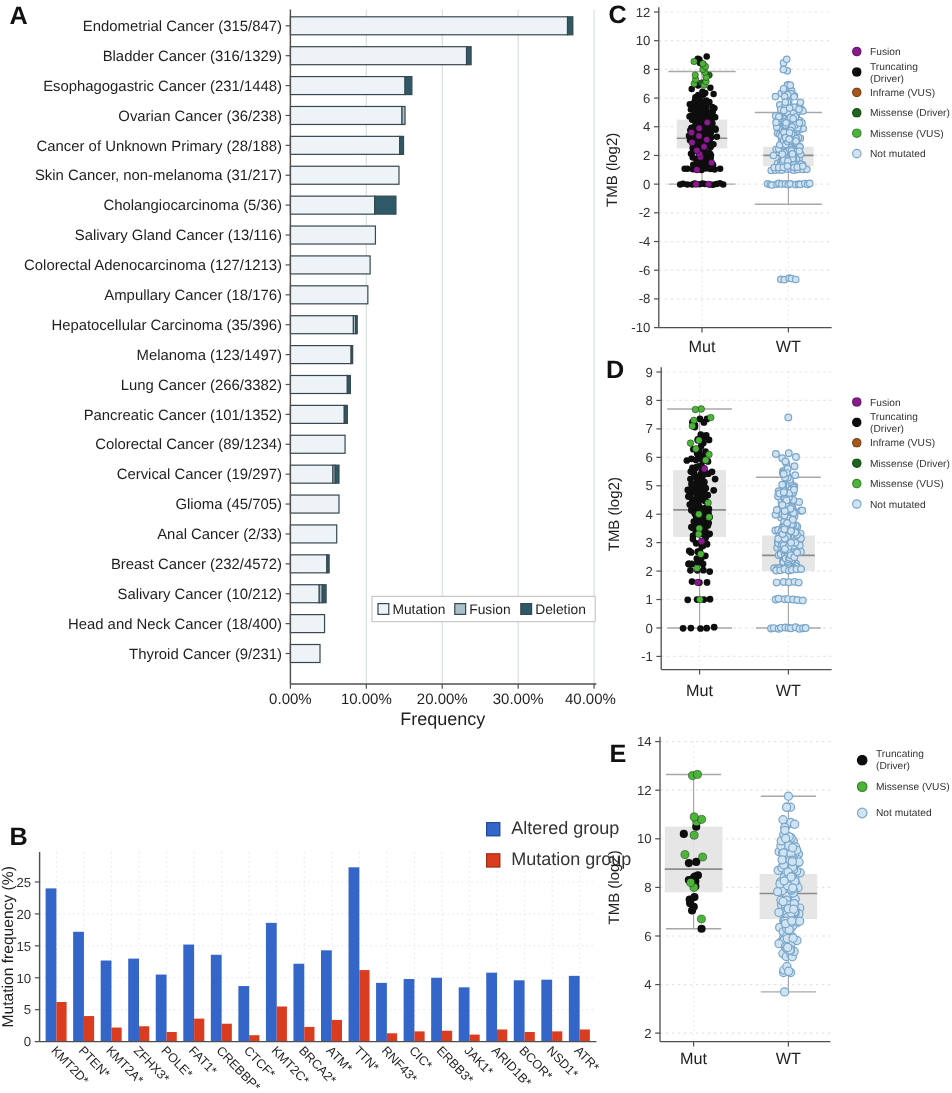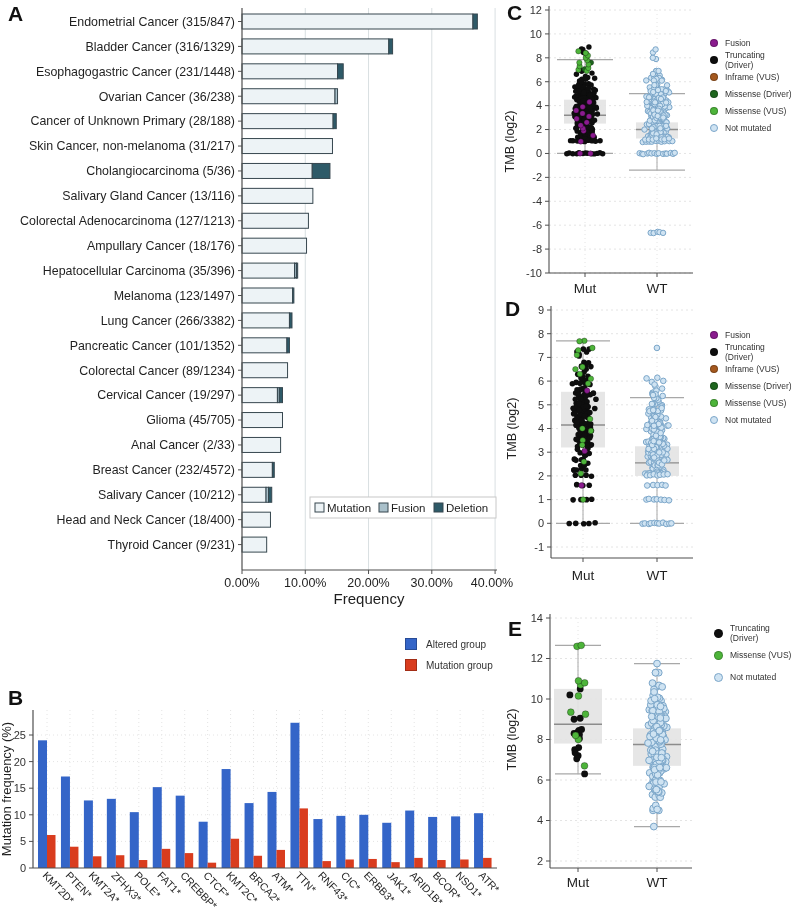--- a/index.html
+++ b/index.html
@@ -18,21 +18,21 @@
   #letter-c{left:507px;top:1px;}
   #letter-d{left:505px;top:297px;}
   #letter-e{left:508px;top:617px;}
   .lgc{position:absolute;font-size:8.5px;color:#333;z-index:4;}
   .lgc .it{display:flex;align-items:center;height:17px;}
   .lgc .dot{width:6px;height:6px;border-radius:50%;margin-right:7px;flex:0 0 auto;}
   #legend-c{left:710px;top:34px;}
   #legend-d{left:710px;top:326px;}
   #legend-e{left:714px;top:622px;}
   #legend-e .it{height:22px;}
-  #legend-b{position:absolute;left:405px;top:638px;font-size:10px;color:#333;z-index:4;}
+  #legend-b{position:absolute;left:405px;top:682px;font-size:15px;color:#333;z-index:4;}
   #legend-b .it{display:flex;align-items:center;margin-bottom:9px;}
   #legend-b .dot{width:10px;height:10px;margin-right:9px;flex:0 0 auto;}
 </style>
 </head>
 <body>
 
 <div class="figure">
   <span class="panel-letter" id="letter-a">A</span>
   <span class="panel-letter" id="letter-b">B</span>
   <span class="panel-letter" id="letter-c">C</span>

